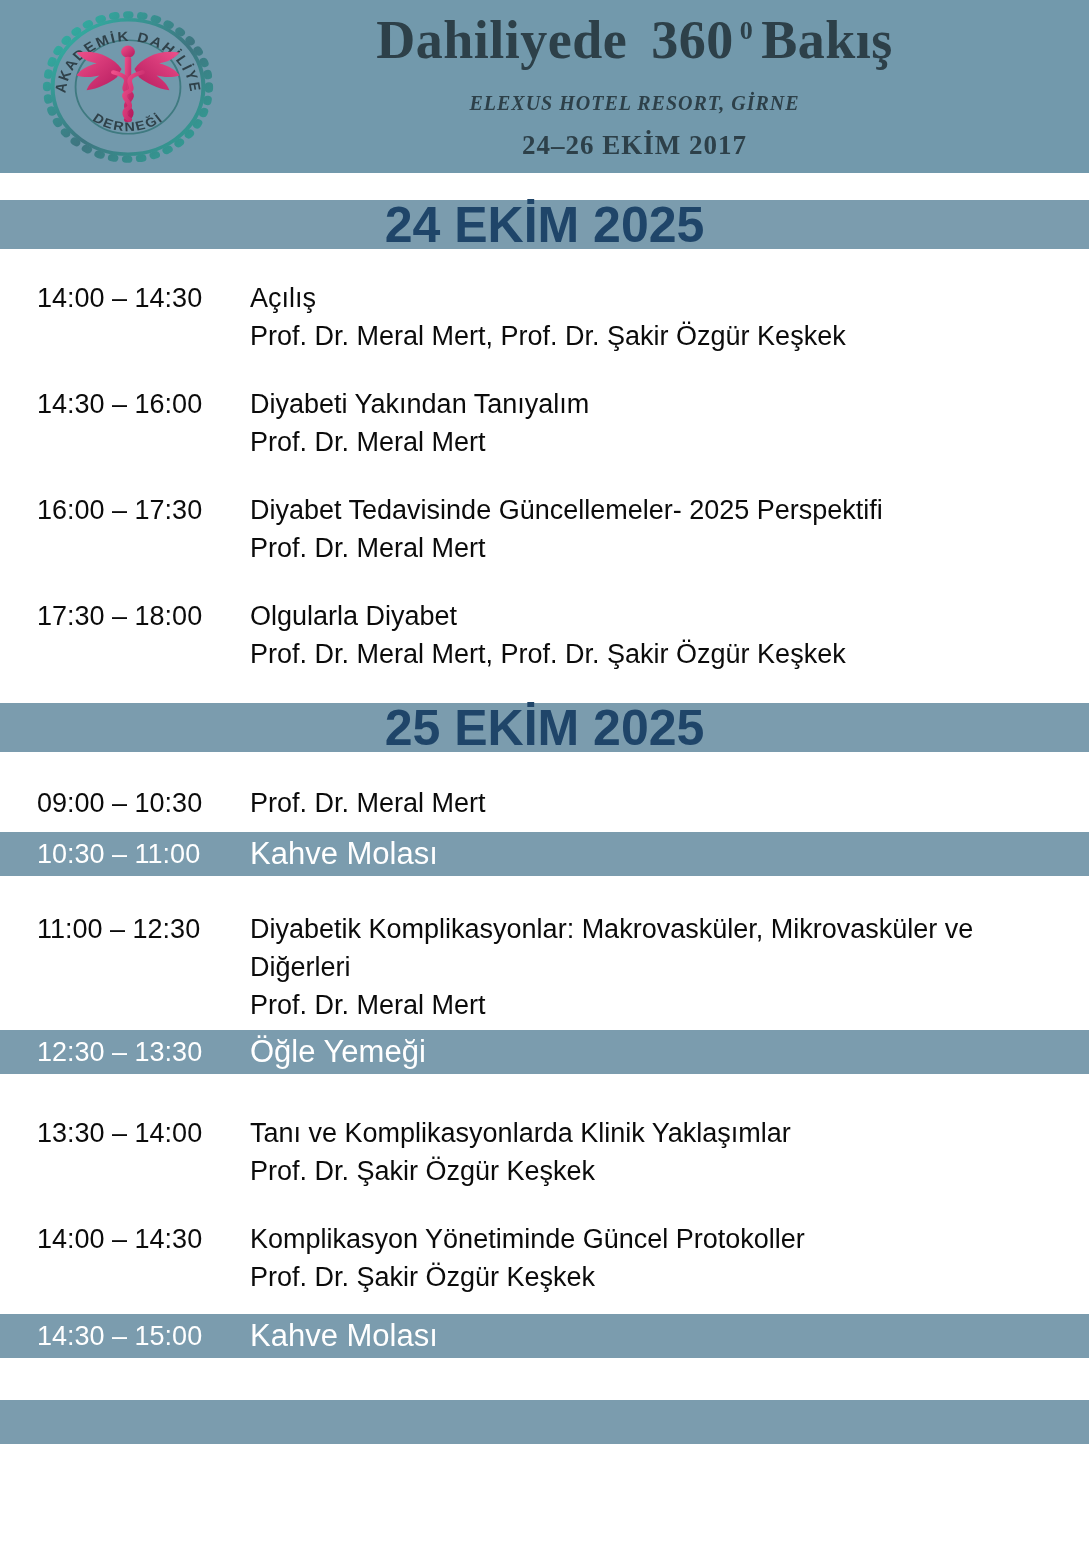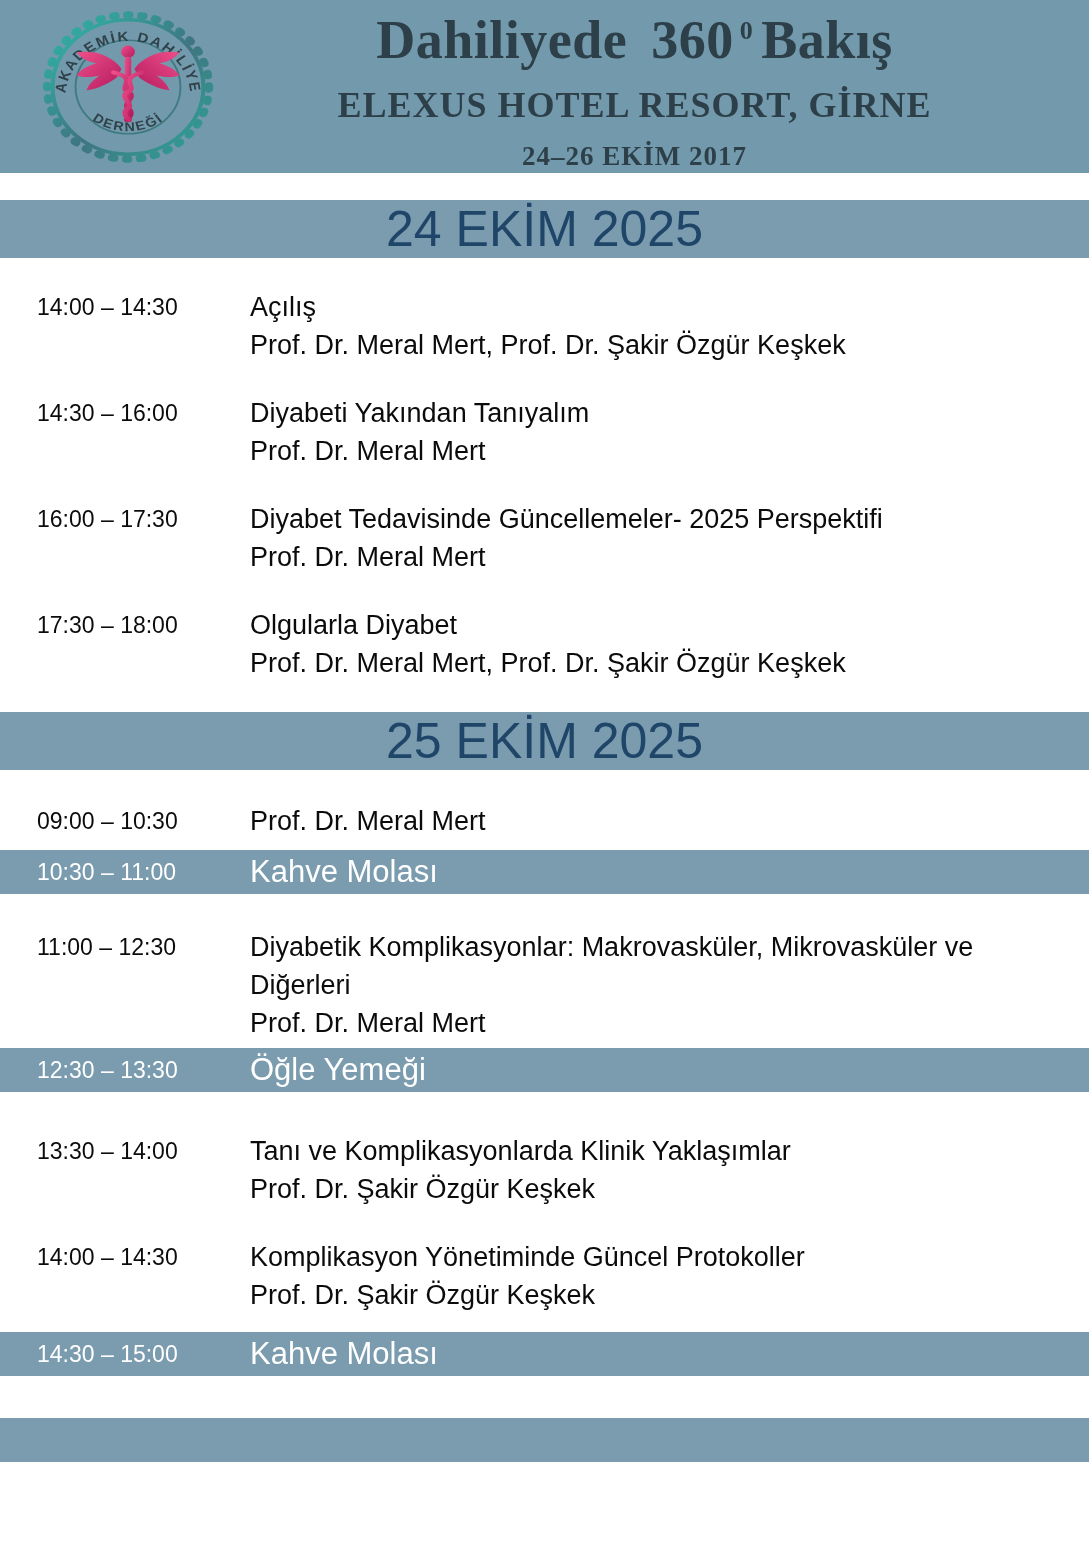--- a/index.html
+++ b/index.html
@@ -39,42 +39,42 @@
   }
   .ev-title{
     font-size:54px;font-weight:bold;line-height:56px;
     word-spacing:10px;letter-spacing:0.5px;white-space:nowrap;
   }
   .ev-title sup{
     font-size:26px;vertical-align:super;line-height:0;
     margin:0 8px 0 6px;font-weight:bold;
   }
   .ev-venue{
-    margin-top:16px;
-    font-size:36px;font-weight:bold;letter-spacing:1px;white-space:nowrap;
+    margin-top:24px;
+    font-size:20px;font-weight:bold;letter-spacing:1px;white-space:nowrap;font-style:italic;
   }
   .ev-dates{
     margin-top:15px;
     font-size:27px;font-weight:bold;letter-spacing:1px;white-space:nowrap;
   }
   
   .day-banner{
-    height:58px;width:100%;
+    height:49px;width:100%;
     background:var(--band-bg);
     display:flex;align-items:center;justify-content:center;
     color:var(--banner-text);
-    font-size:50px;font-weight:normal;letter-spacing:0;
+    font-size:50px;font-weight:bold;letter-spacing:0;
   }
   #day0 .day-banner{margin-top:27px}
   #day1 .day-banner{margin-top:0}
   
   .session{position:relative}
   .time{
     position:absolute;left:37px;top:0;
-    font-size:23px;line-height:38px;white-space:nowrap;
+    font-size:27px;line-height:38px;white-space:nowrap;
   }
   .content{margin-left:250px;margin-right:34px}
   .s-title,.s-speaker{font-size:27px;line-height:38px}
   
   .band{
     position:relative;width:100%;height:44px;
     background:var(--band-bg);
     display:flex;align-items:center;
     color:var(--break-text);
   }

